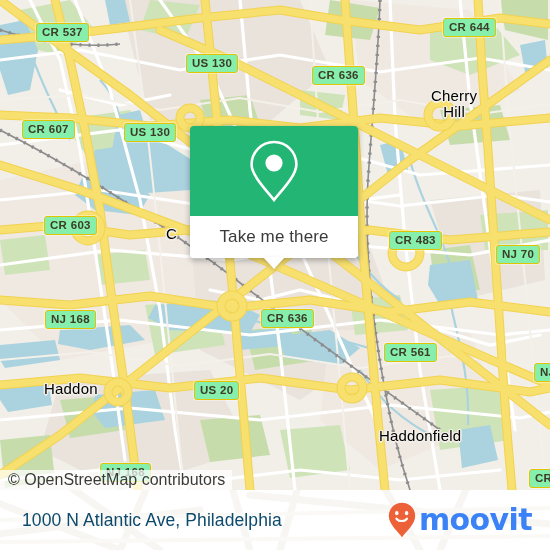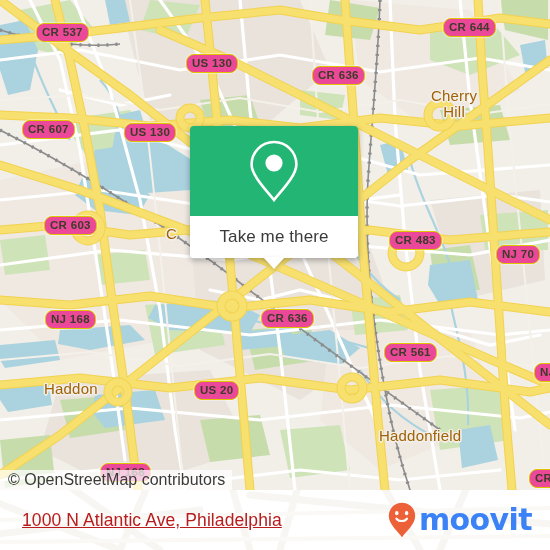--- a/index.html
+++ b/index.html
@@ -25,39 +25,39 @@
     width: 550px;
     height: 490px;
     overflow: hidden;
     background: #f2efe9;
   }
   .map svg { display: block; }
 
   
   .place-label {
     position: absolute;
-    color: #a16207;
+    color: #000000;
     font-family: "Liberation Sans", sans-serif;
     font-size: 15px;
     line-height: 15px;
     letter-spacing: 0.2px;
     white-space: nowrap;
     text-shadow:
       -1.5px 0 #f2efe9, 1.5px 0 #f2efe9, 0 -1.5px #f2efe9, 0 1.5px #f2efe9,
       -1px -1px #f2efe9, 1px -1px #f2efe9, -1px 1px #f2efe9, 1px 1px #f2efe9;
     pointer-events: none;
   }
   .place-label.two-line { text-align: center; line-height: 16px; }
 
   
   .shield {
     position: absolute;
-    background: #ec4899;
+    background: #86efac;
     border: 1.5px solid #e0c400;
-    border-radius: 8px;
+    border-radius: 3px;
     color: #3c3c28;
     font-family: "Liberation Sans", sans-serif;
     font-size: 11.5px;
     font-weight: bold;
     letter-spacing: 0.3px;
     padding: 2px 5px 3px 5px;
     white-space: nowrap;
     box-shadow: 0 0 0 1px rgba(255,255,255,0.35);
   }
 
@@ -140,26 +140,25 @@
     opacity: 1;
     pointer-events: none;
   }
   .footer-address {
     position: absolute;
     left: 22px;
     top: 0;
     height: 60px;
     display: flex;
     align-items: center;
-    color: #b91c1c;
+    color: #0c4a6e;
     font-family: "Liberation Sans", sans-serif;
     font-size: 17.5px;
     letter-spacing: 0.1px;
     white-space: nowrap;
-    text-decoration: underline;
   }
   .footer-logo {
     position: absolute;
     right: 18px;
     top: 0;
     height: 60px;
     display: flex;
     align-items: center;
     gap: 3px;
   }

